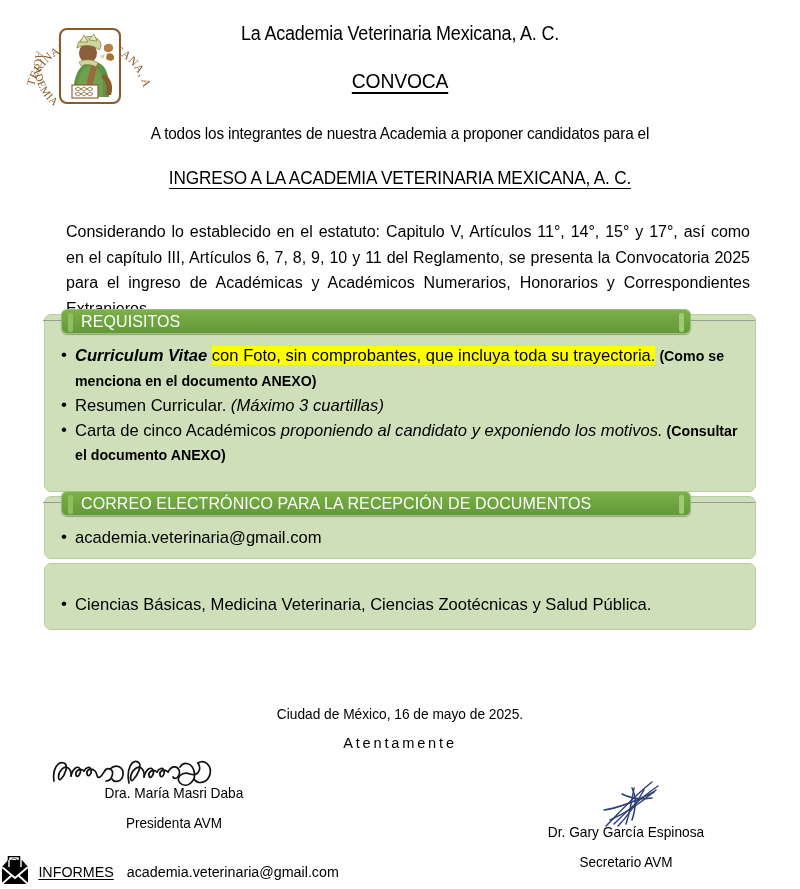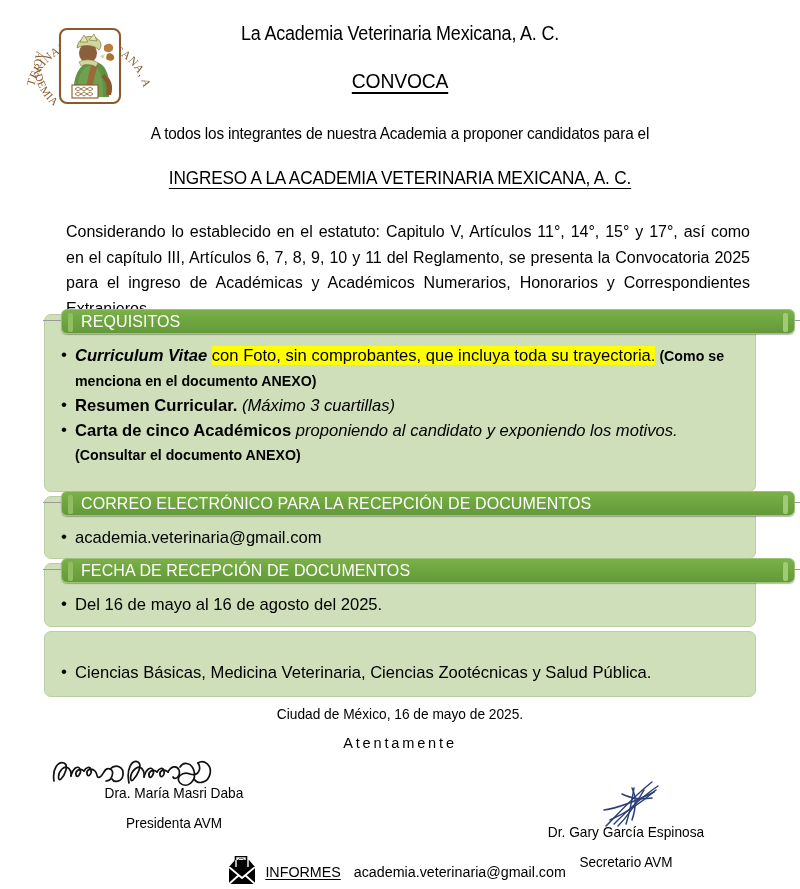--- a/index.html
+++ b/index.html
@@ -94,21 +94,21 @@
   .section-body {
     padding: 30px 10px 9px 10px;
   }
 
   
   .bar-wrap {
     position: absolute;
     left: 16px;
     top: -6px;
     height: 25px;
-    width: 734px;
+    width: 630px;
     z-index: 3;
   }
   .bar {
     position: absolute;
     left: 0; top: 0;
     height: 25px;
     width: 100%;
     background: linear-gradient(to bottom, #7cb04b 0%, #6ea63f 45%, #64993a 100%);
     border: 1px solid #9dc277;
     border-radius: 6px;
@@ -176,21 +176,21 @@
   }
   ul.bullets li::before {
     content: "\2022";
     position: absolute;
     left: 6px;
     top: -1px;
     font-size: 17px;
   }
   li.tight { margin-bottom: 0; }
 
-  .b      { font-weight: bold; }
+  .b      { font-weight: normal; }
   .bi     { font-weight: bold; font-style: italic; }
   .hl     { background: #ffff00; }
   .small  { font-size: 14.2px; font-weight: bold; }
   .reg    { font-weight: normal; font-style: italic; }
 
   
   #sec-requisitos .section-body { padding-top: 29px; padding-bottom: 22px; }
   #sec-correo     .section-body { padding-top: 29px; padding-bottom: 8px; }
   #sec-fecha      .section-body { padding-top: 29px; padding-bottom: 8px; }
   #sec-sitiales   .section-body { padding-top: 29px; padding-bottom: 11px; }
@@ -241,21 +241,20 @@
   }
 
   
   #informes {
     position: absolute;
     left: 0;
     top: 856px;
     width: 100%;
     display: flex;
     align-items: center;
-    justify-content: center;
     gap: 6px;
   }
   #envelope-icon { width: 30px; height: 30px; display:block; }
   #informes-label {
     font-size: 15.2px;
     text-decoration: underline;
     text-underline-offset: 2px;
     transform: scaleX(0.94);
   }
   #informes-email {
@@ -366,38 +365,20 @@
     </div>
     <div class="section-body">
       <ul class="bullets">
         <li class="tight">
           <span>academia.veterinaria@gmail.com</span>
         </li>
       </ul>
     </div>
   </div>
 
-  <div class="section-box" id="sec-fecha">
-    <div class="bar-wrap">
-      <div class="bar-head"></div>
-      <div class="bar">
-        <div class="bar-notch"></div>
-        <div class="bar-notch-r"></div>
-      </div>
-      <div class="bar-label">FECHA DE RECEPCIÓN DE DOCUMENTOS</div>
-      <div class="bar-tail"></div>
-    </div>
-    <div class="section-body">
-      <ul class="bullets">
-        <li class="tight">
-          <span>Del 16 de mayo al 16 de agosto del 2025.</span>
-        </li>
-      </ul>
-    </div>
-  </div>
 
   <div class="section-box" id="sec-sitiales">
     <div class="section-body">
       <ul class="bullets">
         <li class="tight">
           <span>Ciencias Básicas, Medicina Veterinaria, Ciencias Zootécnicas y Salud Pública.</span>
         </li>
       </ul>
     </div>
   </div>

